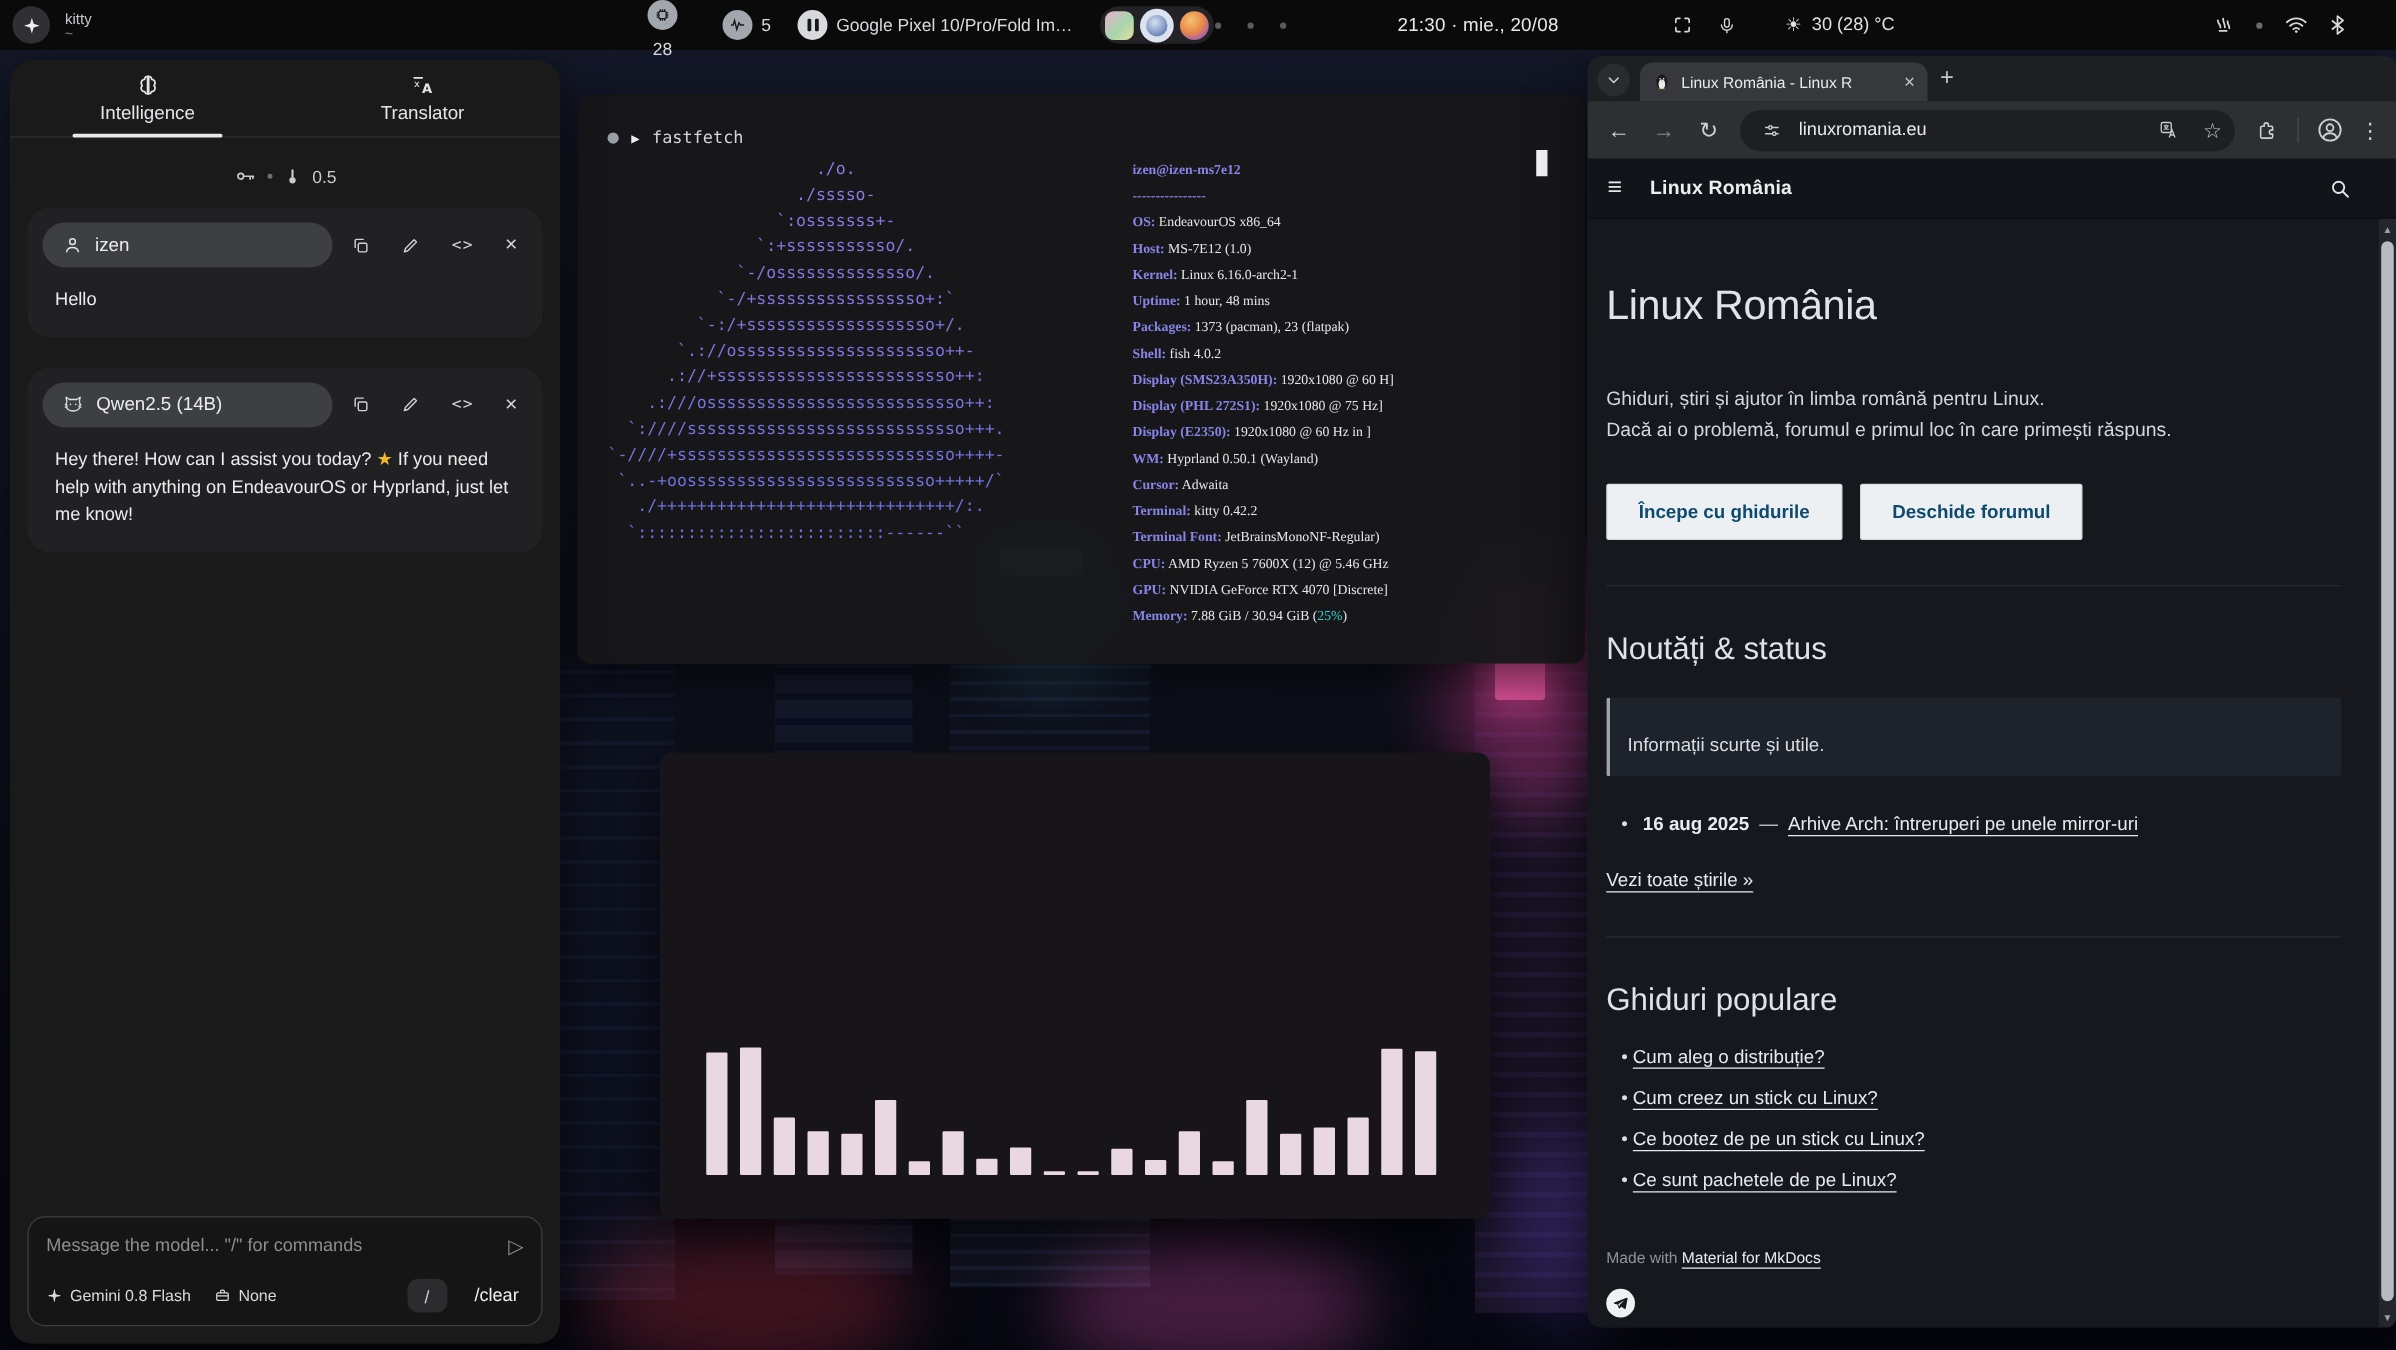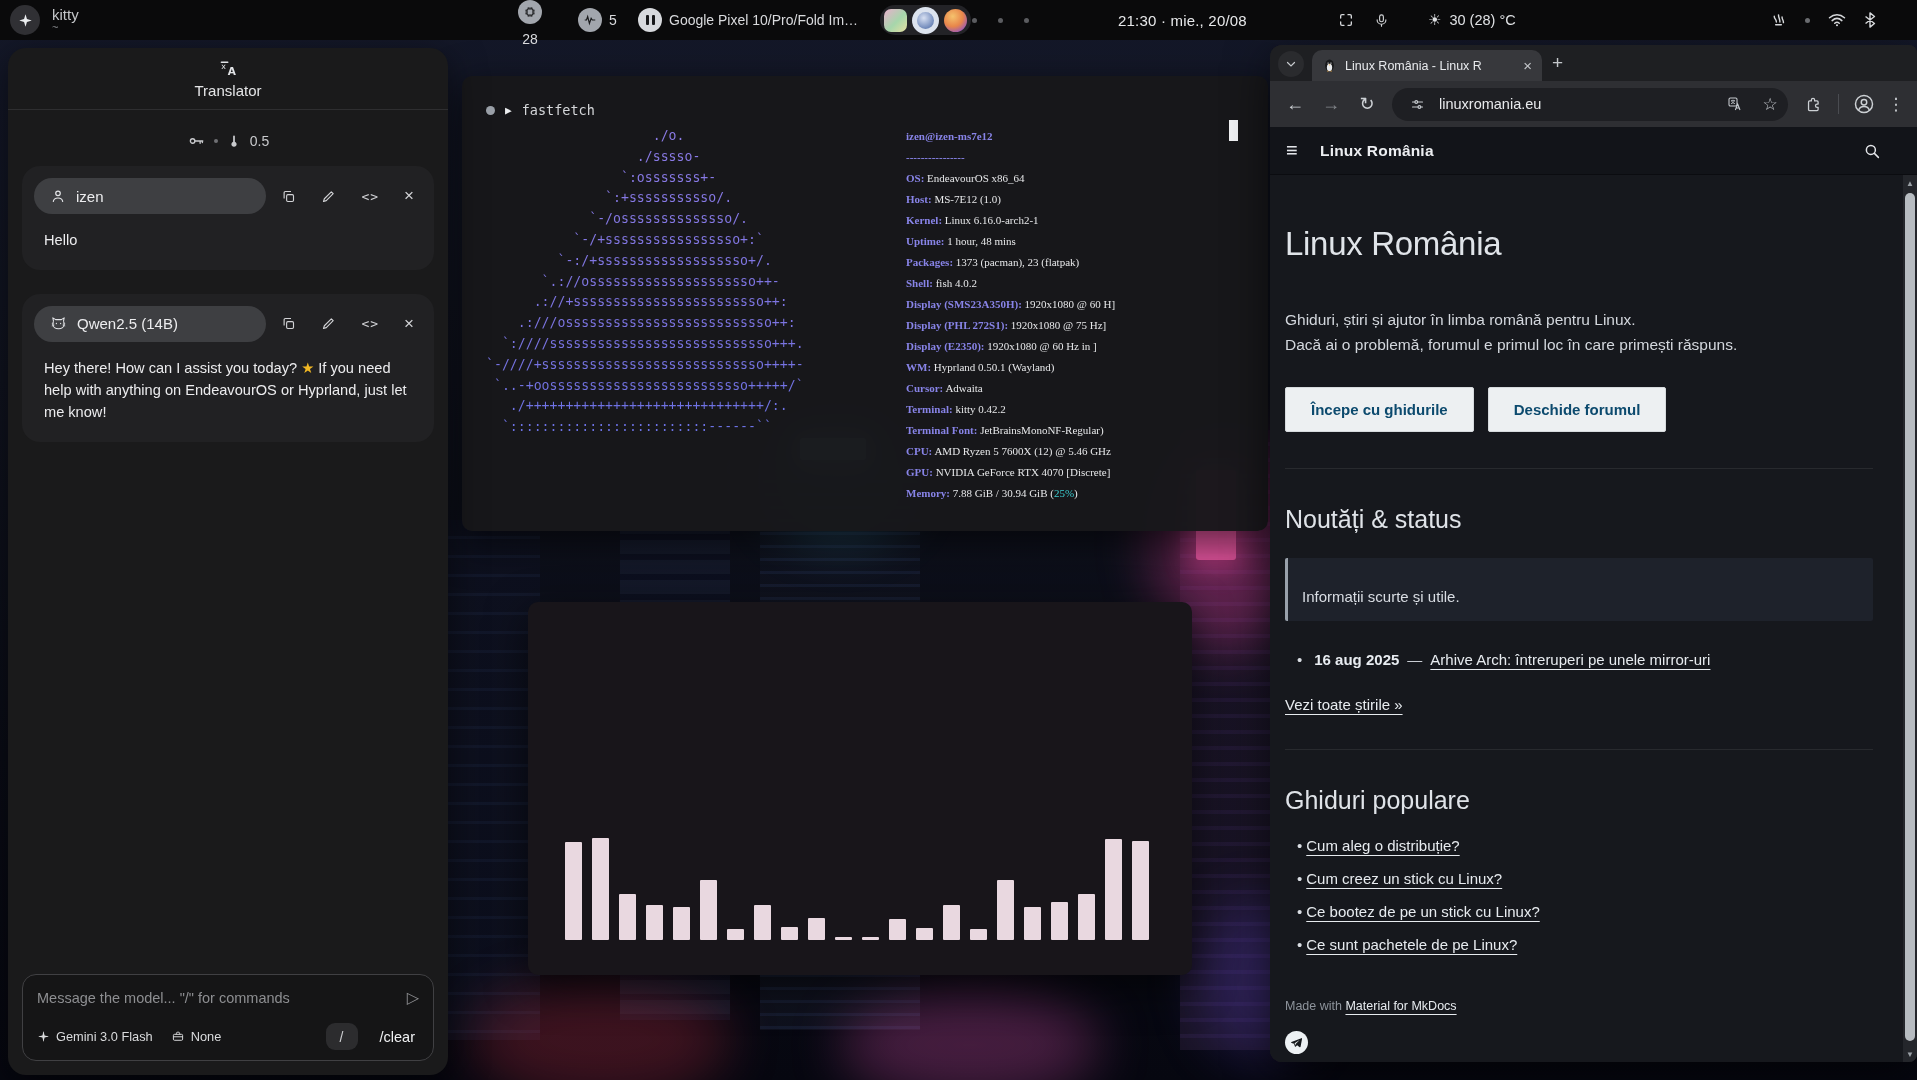--- a/index.html
+++ b/index.html
@@ -11,21 +11,21 @@
   .bg-blob { position:absolute; border-radius:50%; filter:blur(26px); pointer-events:none; }
   .bg-building { position:absolute; pointer-events:none; }
   .bg-sign { position:absolute; border-radius:3px; pointer-events:none; }
 
   
   .topbar { position:absolute; left:0; top:0; width:1917px; height:40px; background:#0a0a0b; z-index:40; }
   .tb-mod { position:absolute; top:0; height:40px; display:flex; align-items:center; gap:7px; color:#d9dadd; font-size:14px; }
   .launcher { left:10px; }
   .launcher .circ { width:30px; height:30px; border-radius:50%; background:#303034; display:flex; align-items:center; justify-content:center; }
   .wintitle { left:52px; flex-direction:column; align-items:flex-start; gap:0; justify-content:center; }
-  .wintitle .t1 { font-size:15px; color:#c4c6c9; line-height:14px; }
+  .wintitle .t1 { font-size:12px; color:#c4c6c9; line-height:14px; }
   .wintitle .t2 { font-size:11px; color:#8b8d91; line-height:11px; }
   .badge { width:24px; height:24px; border-radius:50%; background:#a2a6ad; display:flex; align-items:center; justify-content:center; color:#17181a; flex:0 0 auto; }
   .badge.light { background:#d7d9dd; }
   .pausebars { display:flex; gap:3px; }
   .pausebars i { display:block; width:3px; height:10px; background:#17181a; border-radius:1px; }
   .ws-pill { left:880px; background:#232327; border-radius:16px; height:30px; top:5px; padding:0 4px; gap:5px; }
   .ws-icon { width:23px; height:23px; border-radius:7px; }
   .ws-icon.active-wrap { width:27px; height:27px; border-radius:50%; background:#dce3ee; display:flex; align-items:center; justify-content:center; }
   .ws-dot { width:5px; height:5px; border-radius:50%; background:#5b5c60; position:absolute; top:18px; }
   .clockmod { left:1118px; font-size:15px; color:#e7e8ea; letter-spacing:.2px; }
@@ -245,20 +245,30 @@
       <span class="baricon">
         <svg width="12" height="16" viewBox="0 0 12 18" fill="none" stroke="currentColor" stroke-width="1.6" stroke-linejoin="round">
             <path d="M1 5l10 8-5 4V1l5 4L1 13"></path>
           </svg>
       </span>
     </div>
   </div>
 
   <div class="panel">
     <div class="tabs">
+      <div class="tab active">
+        <span>
+          <svg width="21" height="21" viewBox="0 0 24 24" fill="none" stroke="#e2e4e7" stroke-width="1.6" stroke-linecap="round" stroke-linejoin="round">
+              <path d="M11.5 3.5a2.7 2.7 0 0 0-2.7 2.7c-1.8.2-3.1 1.6-3.1 3.4 0 .9.3 1.7.9 2.3-.6.6-1 1.4-1 2.3a3.3 3.3 0 0 0 3.3 3.3c.3 1.2 1.3 2 2.6 2 .6 0 1-.4 1-1v-14c0-.6-.4-1-1-1z"></path>
+              <path d="M12.5 3.5a2.7 2.7 0 0 1 2.7 2.7c1.8.2 3.1 1.6 3.1 3.4 0 .9-.3 1.7-.9 2.3.6.6 1 1.4 1 2.3a3.3 3.3 0 0 1-3.3 3.3c-.3 1.2-1.3 2-2.6 2-.6 0-1-.4-1-1v-14c0-.6.4-1 1-1z"></path>
+            </svg>
+        </span>
+        <span>Intelligence</span>
+        <span class="ind"></span>
+      </div>
       <div class="tab">
         <span>
           <svg width="21" height="21" viewBox="0 0 24 24" fill="#e2e4e7">
               <rect x="3" y="4" width="9" height="1.8" rx=".9"></rect>
               <text x="3.6" y="13" font-size="9" font-family="DejaVu Sans" fill="#e2e4e7">x</text>
               <text x="11" y="19" font-size="12" font-weight="bold" font-family="DejaVu Sans" fill="#e2e4e7">A</text>
             </svg>
         </span>
         <span>Translator</span>
 
@@ -353,21 +363,21 @@
       </div>
       <div class="meta-row">
         <span class="meta-item">
           <svg width="13" height="13" viewBox="0 0 24 24" fill="#dadbdd">
               <path d="M12 2l2 8 8 2-8 2-2 8-2-8-8-2 8-2z"></path>
               <circle cx="12" cy="5" r=".8"></circle>
               <circle cx="12" cy="19" r=".8"></circle>
               <circle cx="5" cy="12" r=".8"></circle>
               <circle cx="19" cy="12" r=".8"></circle>
             </svg>
-          <span>Gemini 3.0 Flash</span>
+          <span>Gemini 0.8 Flash</span>
         </span>
         <span class="meta-item" style="margin-left:10px;">
           <svg width="14" height="13" viewBox="0 0 24 24" fill="none" stroke="#dadbdd" stroke-width="1.8">
               <rect x="3.5" y="8" width="17" height="11" rx="2"></rect>
               <path d="M9 8V6.5A2.5 2.5 0 0 1 11.5 4h1A2.5 2.5 0 0 1 15 6.5V8M3.5 12.5h17"></path>
             </svg>
           <span>None</span>
         </span>
         <span class="slash-btn">/</span>
         <span class="clear-btn">/clear</span>

